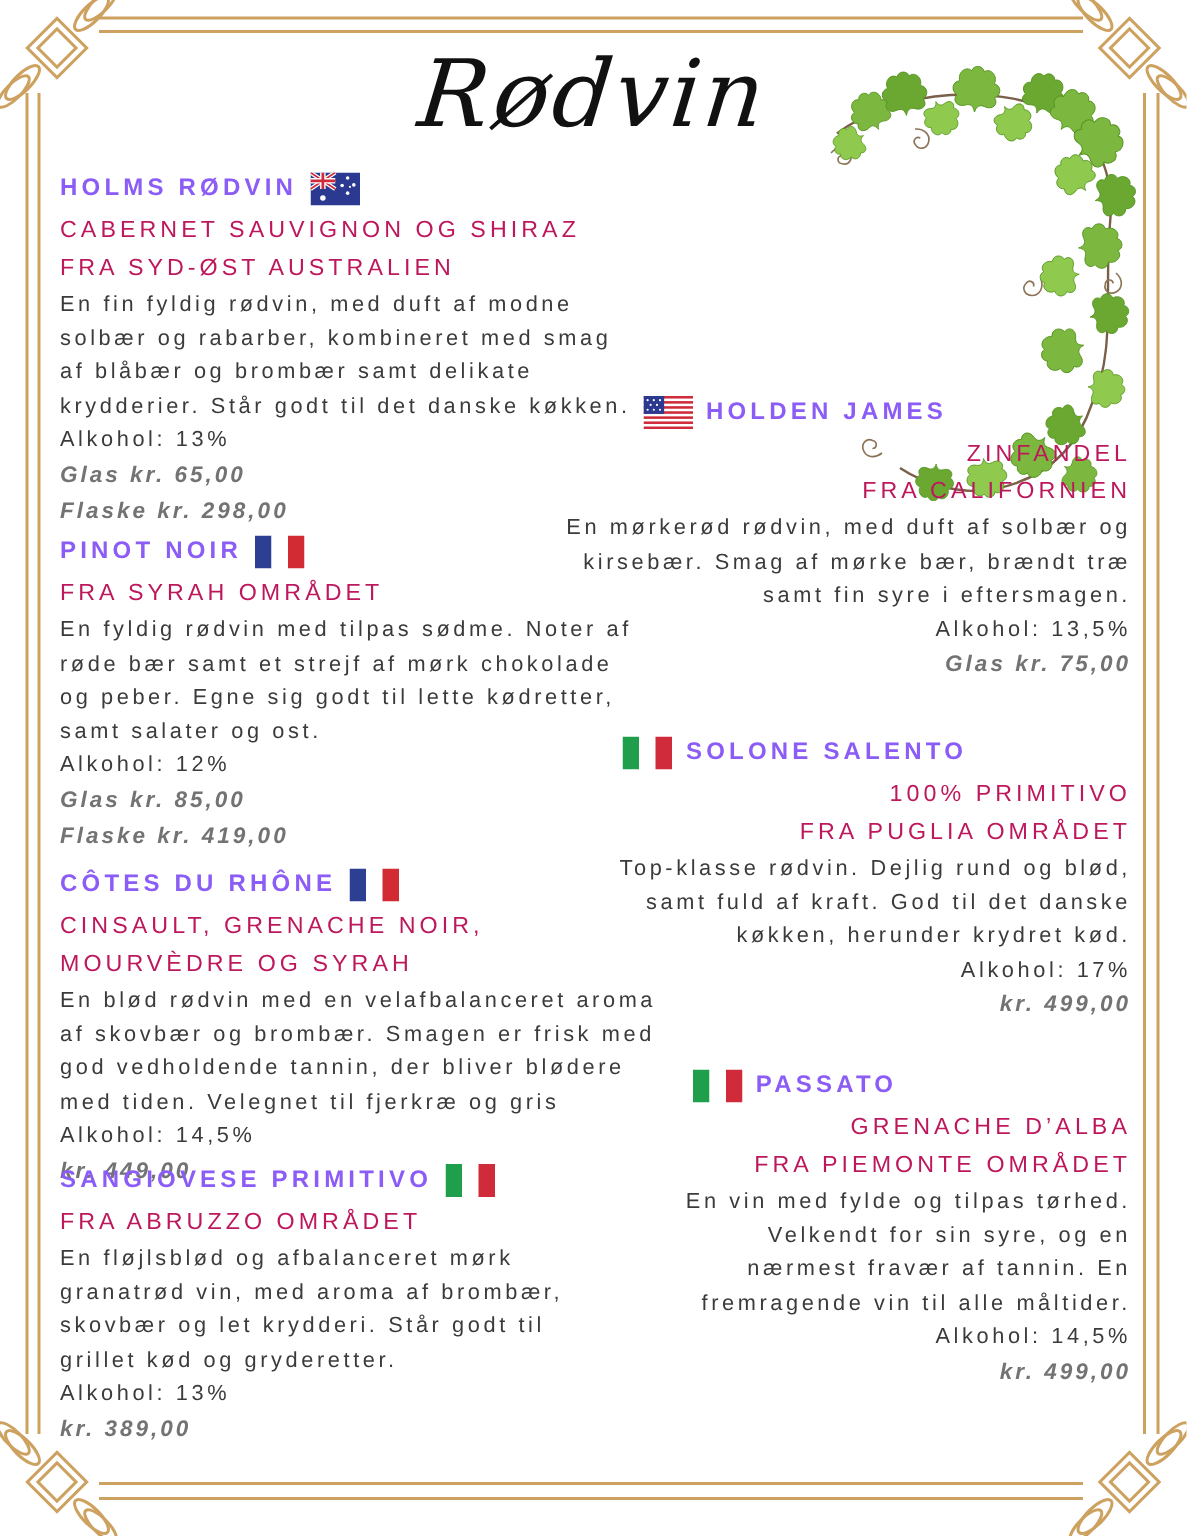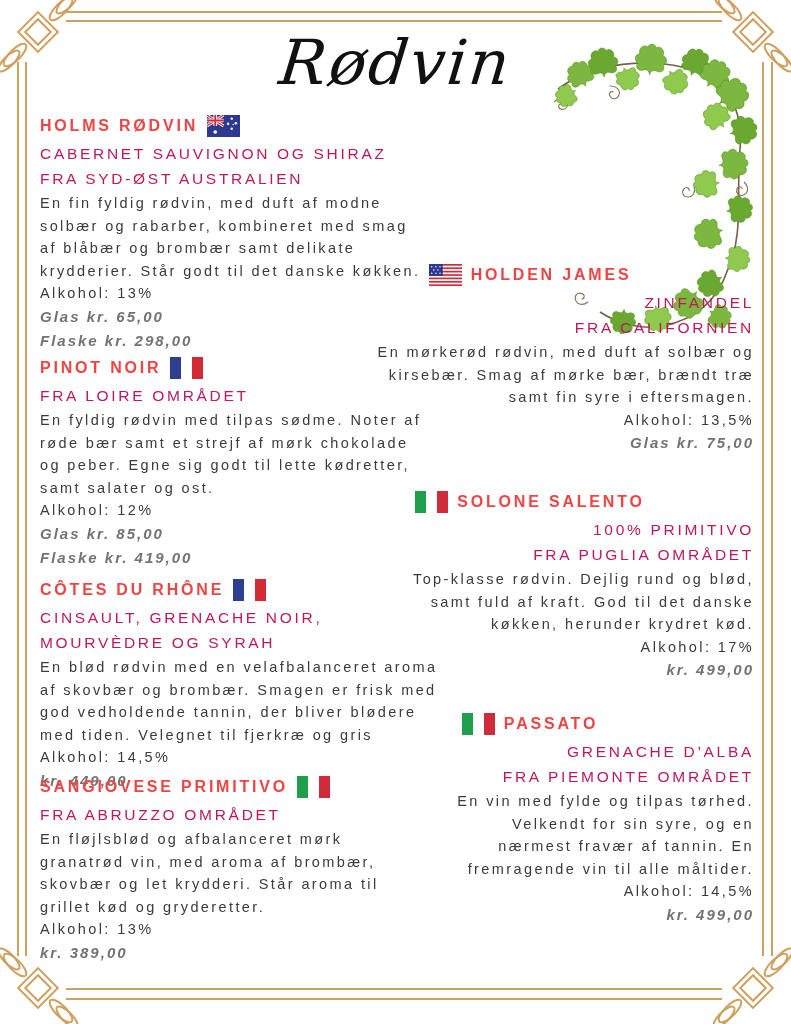--- a/index.html
+++ b/index.html
@@ -22,21 +22,21 @@
   .frame-svg{top:0;left:0;}
   .ivy-svg{top:34px;left:548px;}
 
   .wine{position:absolute;width:448px;}
   .wine.left{left:40px;text-align:left;}
   .wine.right{right:37px;text-align:right;}
 
   .wine-name{
     display:flex;align-items:center;gap:9px;
     font-size:16px;font-weight:bold;letter-spacing:2.8px;
-    color:#ef4444;line-height:26px;margin-bottom:2px;
+    color:#8b5cf6;line-height:26px;margin-bottom:2px;
   }
   .wine.right .wine-name{justify-content:center;}
 
   .wine-sub{
     font-size:15.5px;letter-spacing:2.7px;color:#be185d;line-height:25px;
   }
   .wine-desc{margin-top:1px;}
   .dline,.wine-alcohol{
     font-size:14.5px;letter-spacing:2.4px;
     color:#3b3b3b;line-height:22.5px;
@@ -143,21 +143,21 @@
   <div class="wine-name">
     <span>PINOT NOIR</span>
     <span class="flag">
       <svg width="33" height="22" viewBox="0 0 3 2">
           <rect width="1" height="2" fill="#2d3f92"></rect>
           <rect x="1" width="1" height="2" fill="#fff"></rect>
           <rect x="2" width="1" height="2" fill="#d22b34"></rect>
         </svg>
     </span>
   </div>
-  <div class="wine-sub">FRA LOIRE OMRÅDET</div>
+  <div class="wine-sub">FRA SYRAH OMRÅDET</div>
   <div class="wine-desc">
     <div class="dline">En fyldig rødvin med tilpas sødme. Noter af</div>
     <div class="dline">røde bær samt et strejf af mørk chokolade</div>
     <div class="dline">og peber. Egne sig godt til lette kødretter,</div>
     <div class="dline">samt salater og ost.</div>
   </div>
   <div class="wine-alcohol">Alkohol: 12%</div>
   <div class="wine-price">Glas kr. 85,00</div>
   <div class="wine-price">Flaske kr. 419,00</div>
 </section>
@@ -193,21 +193,21 @@
           <rect width="1" height="2" fill="#1f9e4b"></rect>
           <rect x="1" width="1" height="2" fill="#fff"></rect>
           <rect x="2" width="1" height="2" fill="#cf2b3a"></rect>
         </svg>
     </span>
   </div>
   <div class="wine-sub">FRA ABRUZZO OMRÅDET</div>
   <div class="wine-desc">
     <div class="dline">En fløjlsblød og afbalanceret mørk</div>
     <div class="dline">granatrød vin, med aroma af brombær,</div>
-    <div class="dline">skovbær og let krydderi. Står aroma til</div>
+    <div class="dline">skovbær og let krydderi. Står godt til</div>
     <div class="dline">grillet kød og gryderetter.</div>
   </div>
   <div class="wine-alcohol">Alkohol: 13%</div>
   <div class="wine-price">kr. 389,00</div>
 </section>
 
 <section class="wine right" style="top:262px">
   <div class="wine-name">
     <span class="flag">
       <svg width="33" height="22" viewBox="0 0 36 24">

